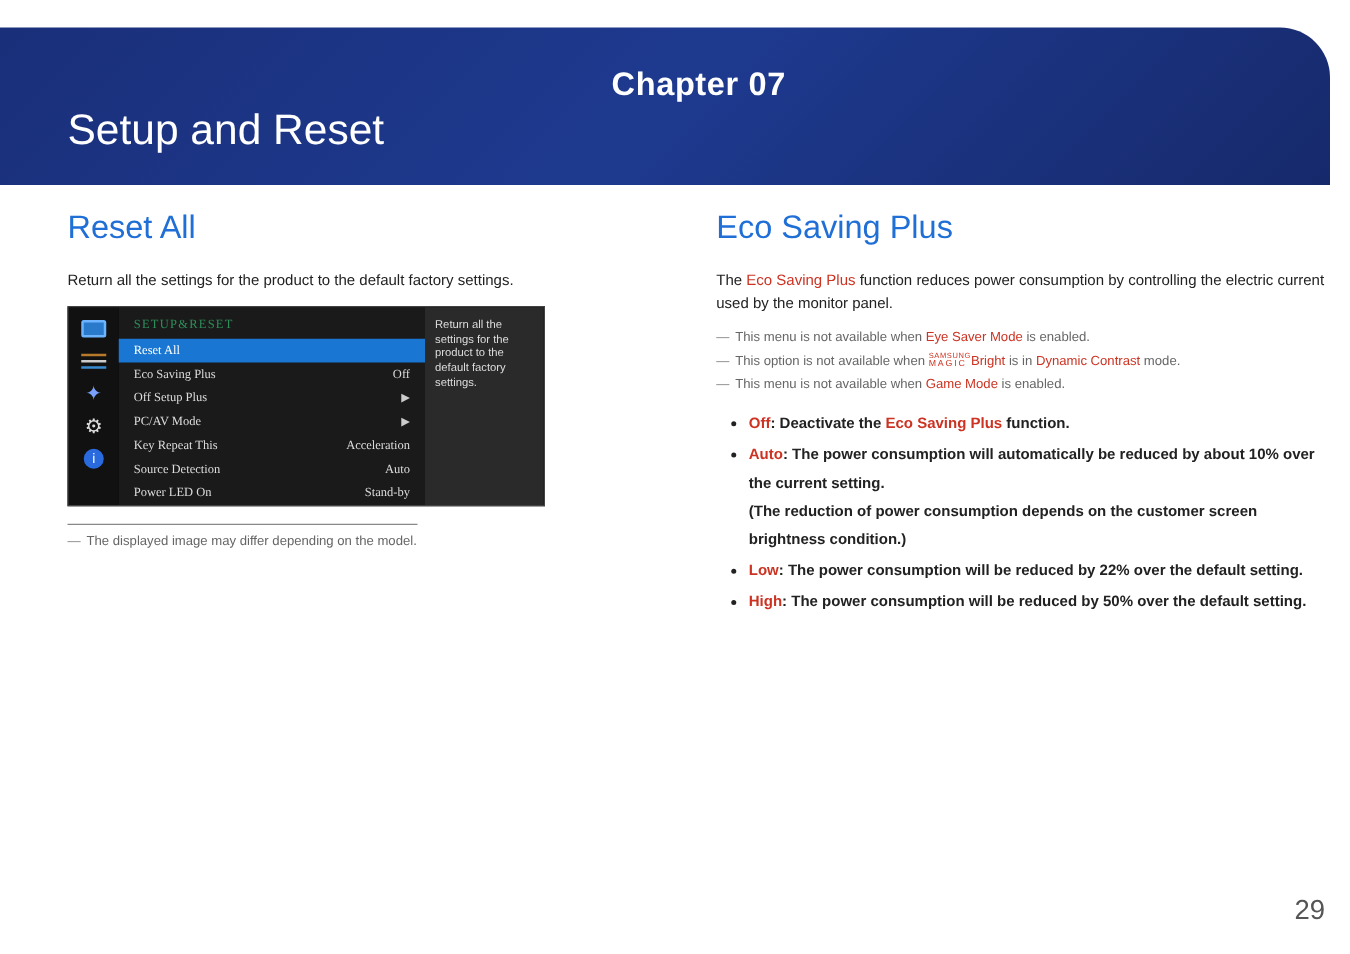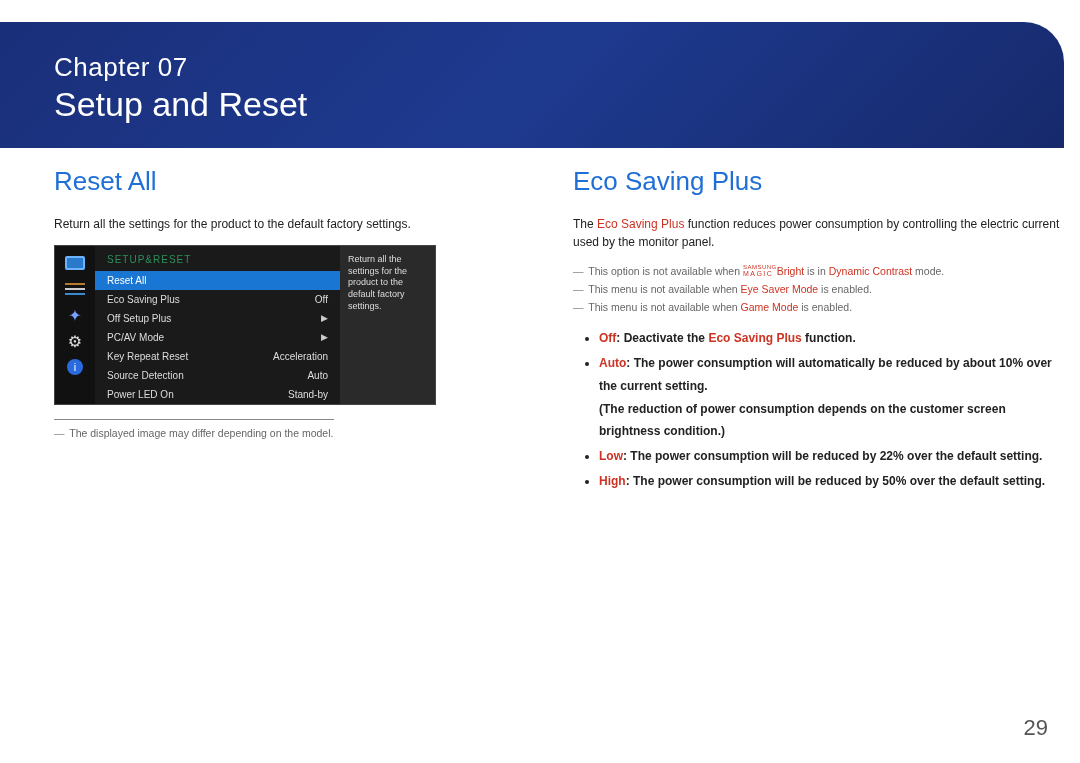--- a/index.html
+++ b/index.html
@@ -15,22 +15,23 @@
   .header-band {
     position: relative;
     background: linear-gradient(135deg, #1a2f7a 0%, #1e3a8f 50%, #16296b 100%);
     border-top-right-radius: 40px;
     margin: 22px 16px 0 0;
     padding: 30px 0 24px 54px;
     color: #fff;
   }
   .chapter-line {
     font-size: 26px;
-    font-weight: 400;
+    font-weight: 700;
     letter-spacing: 0.5px;
+    text-align: center;
   }
   .chapter-title {
     font-size: 34px;
     font-weight: 400;
     margin-top: 2px;
   }
   .chapter-desc {
     font-size: 11px;
     margin-top: 14px;
     line-height: 1.5;
@@ -80,20 +81,21 @@
   .ic-bars span{height:2px; background:#b67a2a;}
   .ic-bars span:nth-child(2){background:#ccc;}
   .ic-bars span:nth-child(3){background:#3a8ad0;}
   .ic-star { color:#7aa0ff; font-size:16px;}
   .ic-gear { color:#ddd; font-size:16px;}
   .ic-info { width:16px; height:16px; border-radius:50%; background:#2a6adf; color:#fff; font-size:11px; text-align:center; line-height:16px;}
   .osd-main {
     flex: 1;
     background: #1a1a1a;
     position: relative;
+    font-family: Liberation Serif, serif;
   }
   .osd-title {
     color: #2d8f5a;
     font-size: 10px;
     padding: 8px 12px 6px;
     letter-spacing: 1px;
   }
   .osd-rows { }
   .osd-row {
     display: flex;
@@ -128,21 +130,21 @@
     padding-left: 26px;
     font-size: 12px;
     line-height: 1.9;
     font-weight: bold;
   }
   .bullets li { margin-bottom: 2px; }
   .sub-indent { padding-left: 0; }
   .page-num {
     position: absolute;
     bottom: 22px;
-    right: 32px;
+    right: 20px;
     font-size: 22px;
     color: #555;
   }
   .magic-label {
     display:inline-block;
     font-size:9px;
     line-height:1;
     color:#cc3322;
     text-align:left;
     vertical-align:baseline;
@@ -196,21 +198,21 @@
           </div>
           <div class="osd-row">
             <span>Off Setup Plus</span>
             <span class="arrow">▶</span>
           </div>
           <div class="osd-row">
             <span>PC/AV Mode</span>
             <span class="arrow">▶</span>
           </div>
           <div class="osd-row">
-            <span>Key Repeat Reset</span>
+            <span>Key Repeat This</span>
             <span>Acceleration</span>
           </div>
           <div class="osd-row">
             <span>Source Detection</span>
             <span>Auto</span>
           </div>
           <div class="osd-row">
             <span>Power LED On</span>
             <span>Stand-by</span>
           </div>
@@ -227,25 +229,25 @@
   </div>
 
   <div class="col-right">
     <h2 class="section-heading">Eco Saving Plus</h2>
     <p class="body-text">
       <span>The </span><span class="red-text">Eco Saving Plus</span><span> function reduces power consumption by controlling the electric current used by the monitor panel.</span>
     </p>
 
     <div class="footnote" style="margin-bottom:2px;">
       <span class="dash">―</span>
+      <span>This menu is not available when </span><span class="red-text">Eye Saver Mode</span><span> is enabled.</span>
+    </div>
+    <div class="footnote" style="margin-bottom:2px;">
+      <span class="dash">―</span>
       <span>This option is not available when </span><span class="magic-label"><span class="top">SAMSUNG</span><span class="bot">MAGIC</span></span><span class="red-text">Bright</span><span> is in </span><span class="red-text">Dynamic Contrast</span><span> mode.</span>
-    </div>
-    <div class="footnote" style="margin-bottom:2px;">
-      <span class="dash">―</span>
-      <span>This menu is not available when </span><span class="red-text">Eye Saver Mode</span><span> is enabled.</span>
     </div>
     <div class="footnote" style="margin-bottom:12px;">
       <span class="dash">―</span>
       <span>This menu is not available when </span><span class="red-text">Game Mode</span><span> is enabled.</span>
     </div>
 
     <ul class="bullets">
       <li>
         <span class="red-text">Off</span><span>: Deactivate the </span><span class="red-text">Eco Saving Plus</span><span> function.</span>
       </li>

